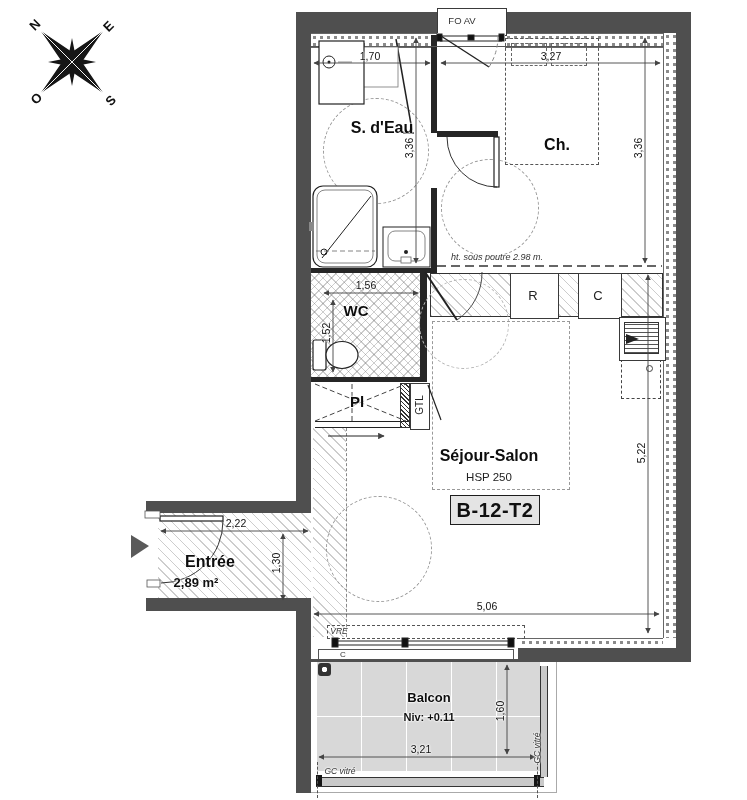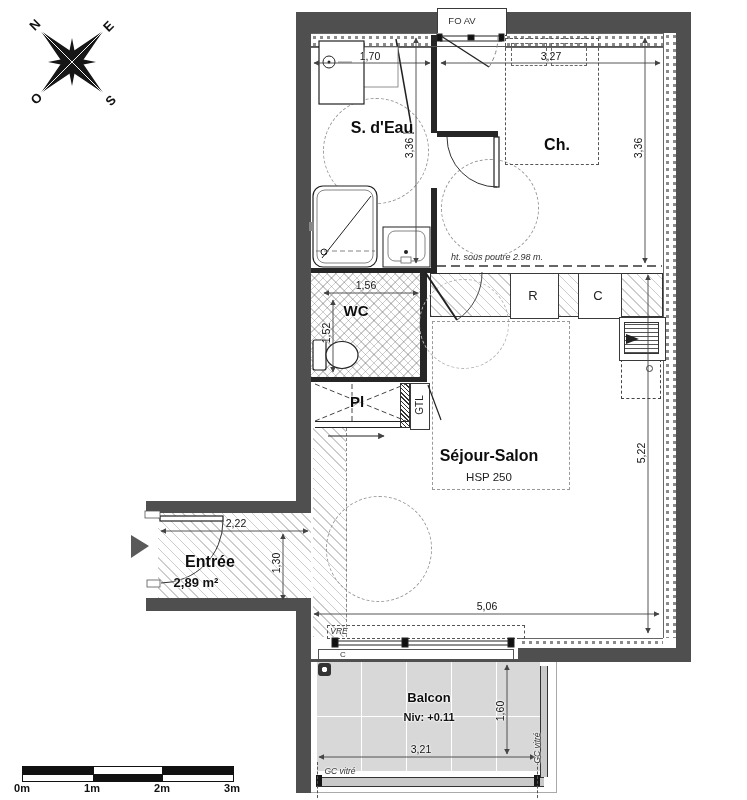--- a/index.html
+++ b/index.html
@@ -232,20 +232,23 @@
   <div class="lbl" style="left:462px;top:20px;font-size:9.5px;color:#333;">FO AV</div>
 
   <div class="lbl room" style="left:382px;top:128px;">S. d'Eau</div>
   <div class="lbl room" style="left:549px;top:145px;margin-left:8px;">Ch.</div>
   <div class="lbl room" style="left:356px;top:310px;font-size:15px;">WC</div>
   <div class="lbl room" style="left:357px;top:401px;font-size:15px;">Pl</div>
   <div class="lbl rot" style="left:419px;top:405px;font-size:10px;color:#222;">GTL</div>
 
   <div class="lbl room" style="left:489px;top:456px;">Séjour-Salon</div>
   <div class="lbl" style="left:489px;top:477px;font-size:11.5px;color:#222;">HSP 250</div>
+  <div class="unitbox" style="left:450px;top:495px;width:88px;height:28px;">
+    <span>B-12-T2</span>
+  </div>
   <div class="lbl" style="left:497px;top:257px;font-size:9px;font-style:italic;color:#333;">ht. sous poutre 2.98 m.</div>
 
   <div class="lbl room" style="left:210px;top:562px;">Entrée</div>
   <div class="lbl" style="left:196px;top:582px;font-size:13px;font-weight:bold;">2,89 m²</div>
 
   <div class="lbl room" style="left:429px;top:697px;font-size:13px;">Balcon</div>
   <div class="lbl" style="left:429px;top:717px;font-size:11px;font-weight:bold;">Niv: +0.11</div>
 
   <div class="lbl" style="left:533px;top:295px;font-size:13px;color:#222;">R</div>
   <div class="lbl" style="left:598px;top:295px;font-size:13px;color:#222;">C</div>
@@ -261,28 +264,14 @@
   <div class="lbl dim rot" style="left:638px;top:148px;">3,36</div>
   <div class="lbl dim" style="left:366px;top:285px;">1,56</div>
   <div class="lbl dim rot" style="left:326px;top:333px;">1,52</div>
   <div class="lbl dim rot" style="left:641px;top:453px;">5,22</div>
   <div class="lbl dim" style="left:487px;top:606px;">5,06</div>
   <div class="lbl dim" style="left:236px;top:523px;text-align:center;">2,22</div>
   <div class="lbl dim rot" style="left:276px;top:563px;">1,30</div>
   <div class="lbl dim" style="left:421px;top:749px;text-align:right;">3,21</div>
   <div class="lbl dim rot" style="left:500px;top:711px;">1,60</div>
 
-  <div class="abs" style="left:22px;top:766px;width:210px;height:30px;">
-    <div class="abs" style="left:0;top:0;width:210px;height:14px;border:1px solid #111;box-sizing:content-box;">
-      <div class="sb-seg" style="left:0;top:0;width:70px;height:7px;background:#111;"></div>
-      <div class="sb-seg" style="left:70px;top:0;width:70px;height:7px;background:#fff;border-left:1px solid #111;border-right:1px solid #111;"></div>
-      <div class="sb-seg" style="left:140px;top:0;width:70px;height:7px;background:#111;"></div>
-      <div class="sb-seg" style="left:0;top:7px;width:70px;height:7px;background:#fff;border-top:1px solid #111;"></div>
-      <div class="sb-seg" style="left:70px;top:7px;width:70px;height:7px;background:#111;"></div>
-      <div class="sb-seg" style="left:140px;top:7px;width:70px;height:7px;background:#fff;border-top:1px solid #111;"></div>
-    </div>
-    <div class="sb-lbl" style="left:0;top:16px;">0m</div>
-    <div class="sb-lbl" style="left:70px;top:16px;">1m</div>
-    <div class="sb-lbl" style="left:140px;top:16px;">2m</div>
-    <div class="sb-lbl" style="left:210px;top:16px;">3m</div>
-  </div>
 
 </div>
 
 </body></html>

